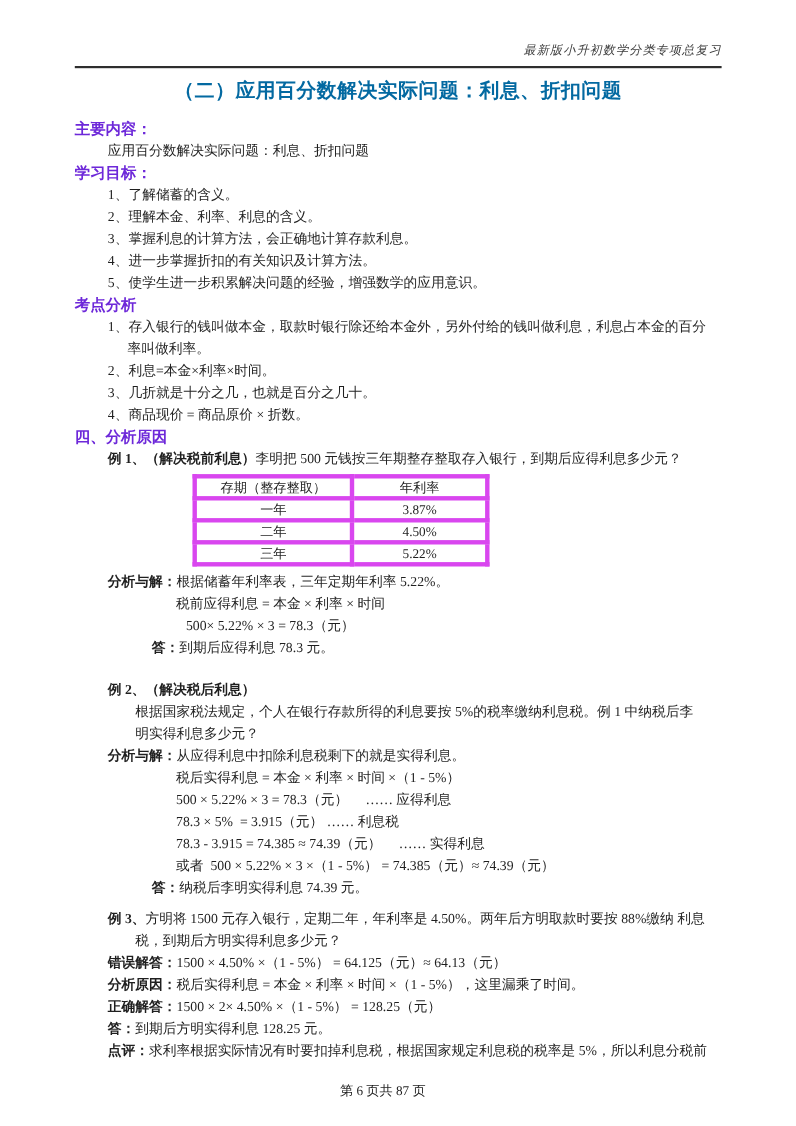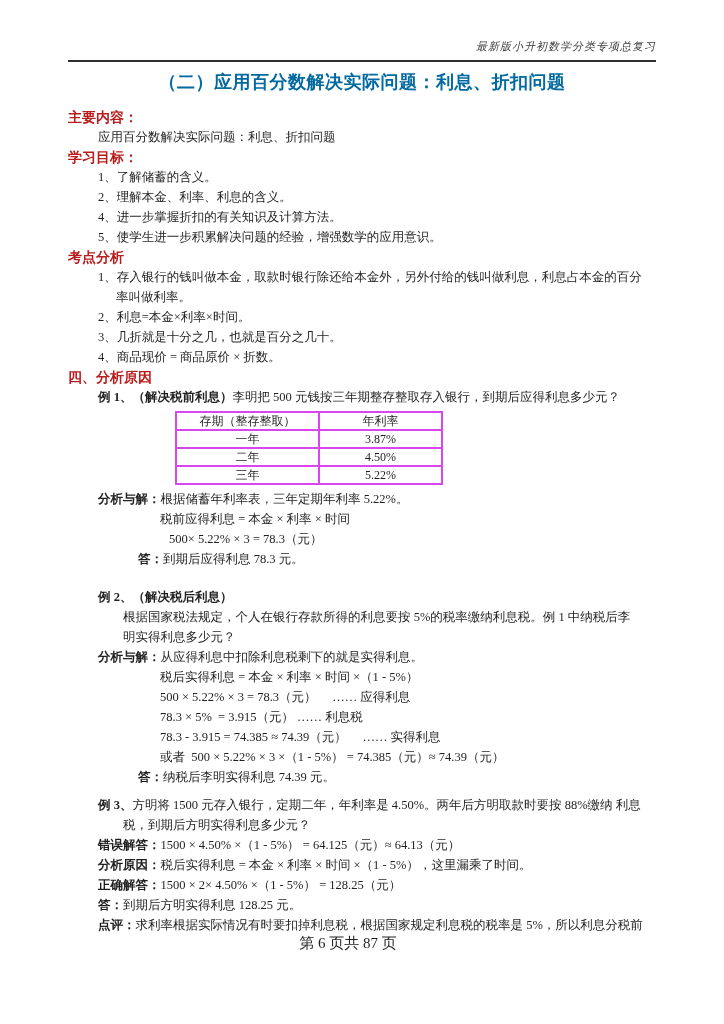--- a/index.html
+++ b/index.html
@@ -36,21 +36,21 @@
     font-size: 18px;
     line-height: 26px;
     color: #0369a1;
     letter-spacing: 0.5px;
   }
   .h2 {
     font-family: "Liberation Sans", "DejaVu Sans", sans-serif;
     font-weight: bold;
     font-size: 14px;
     line-height: 20px;
-    color: #b91c1c;
+    color: #6d28d9;
     white-space: pre;
   }
   .mt12 { margin-top: 12px; }
   .line {
     font-size: 12.5px;
     line-height: 20px;
     white-space: pre;
   }
   .b { font-weight: bold; }
   .ind1 { margin-left: 30px; }   
@@ -59,35 +59,36 @@
   .ind3 { margin-left: 70px; }   
   .ind4 { margin-left: 92px; }   
   .ind5 { margin-left: 101px; }  
   .rate-table {
     margin-left: 107px;
     margin-top: 4px;
     border-collapse: collapse;
     font-size: 12px;
   }
   .rate-table td, .rate-table th {
-    border: 2px solid #d946ef;
+    border: 4px solid #d946ef;
     font-weight: normal;
     text-align: center;
     height: 18px;
     line-height: 16px;
     padding: 0;
   }
   .rate-table .c1 { width: 143px; }
   .rate-table .c2 { width: 123px; }
   .sp18 { height: 18px; }
   .sp8  { height: 8px; }
   .sp4  { height: 4px; }
   .footer {
+    margin-top: 18px;
     text-align: center;
-    font-size: 15px;
+    font-size: 12px;
     line-height: 17px;
     position: relative;
     left: -14px;
   }
 </style>
 </head>
 <body>
 
 <div class="page">
 
@@ -95,20 +96,21 @@
   <div class="rule"></div>
 
   <div class="title">（二）应用百分数解决实际问题：利息、折扣问题</div>
 
   <div class="h2 mt12">主要内容：</div>
   <div class="line ind1">应用百分数解决实际问题：利息、折扣问题</div>
 
   <div class="h2">学习目标：</div>
   <div class="line ind1">1、了解储蓄的含义。</div>
   <div class="line ind1">2、理解本金、利率、利息的含义。</div>
+  <div class="line ind1">3、掌握利息的计算方法，会正确地计算存款利息。</div>
   <div class="line ind1">4、进一步掌握折扣的有关知识及计算方法。</div>
   <div class="line ind1">5、使学生进一步积累解决问题的经验，增强数学的应用意识。</div>
 
   <div class="h2">考点分析</div>
   <div class="line ind1">1、存入银行的钱叫做本金，取款时银行除还给本金外，另外付给的钱叫做利息，利息占本金的百分</div>
   <div class="line ind1b">率叫做利率。</div>
   <div class="line ind1">2、利息=本金×利率×时间。</div>
   <div class="line ind1">3、几折就是十分之几，也就是百分之几十。</div>
   <div class="line ind1">4、商品现价 = 商品原价 × 折数。</div>
 

